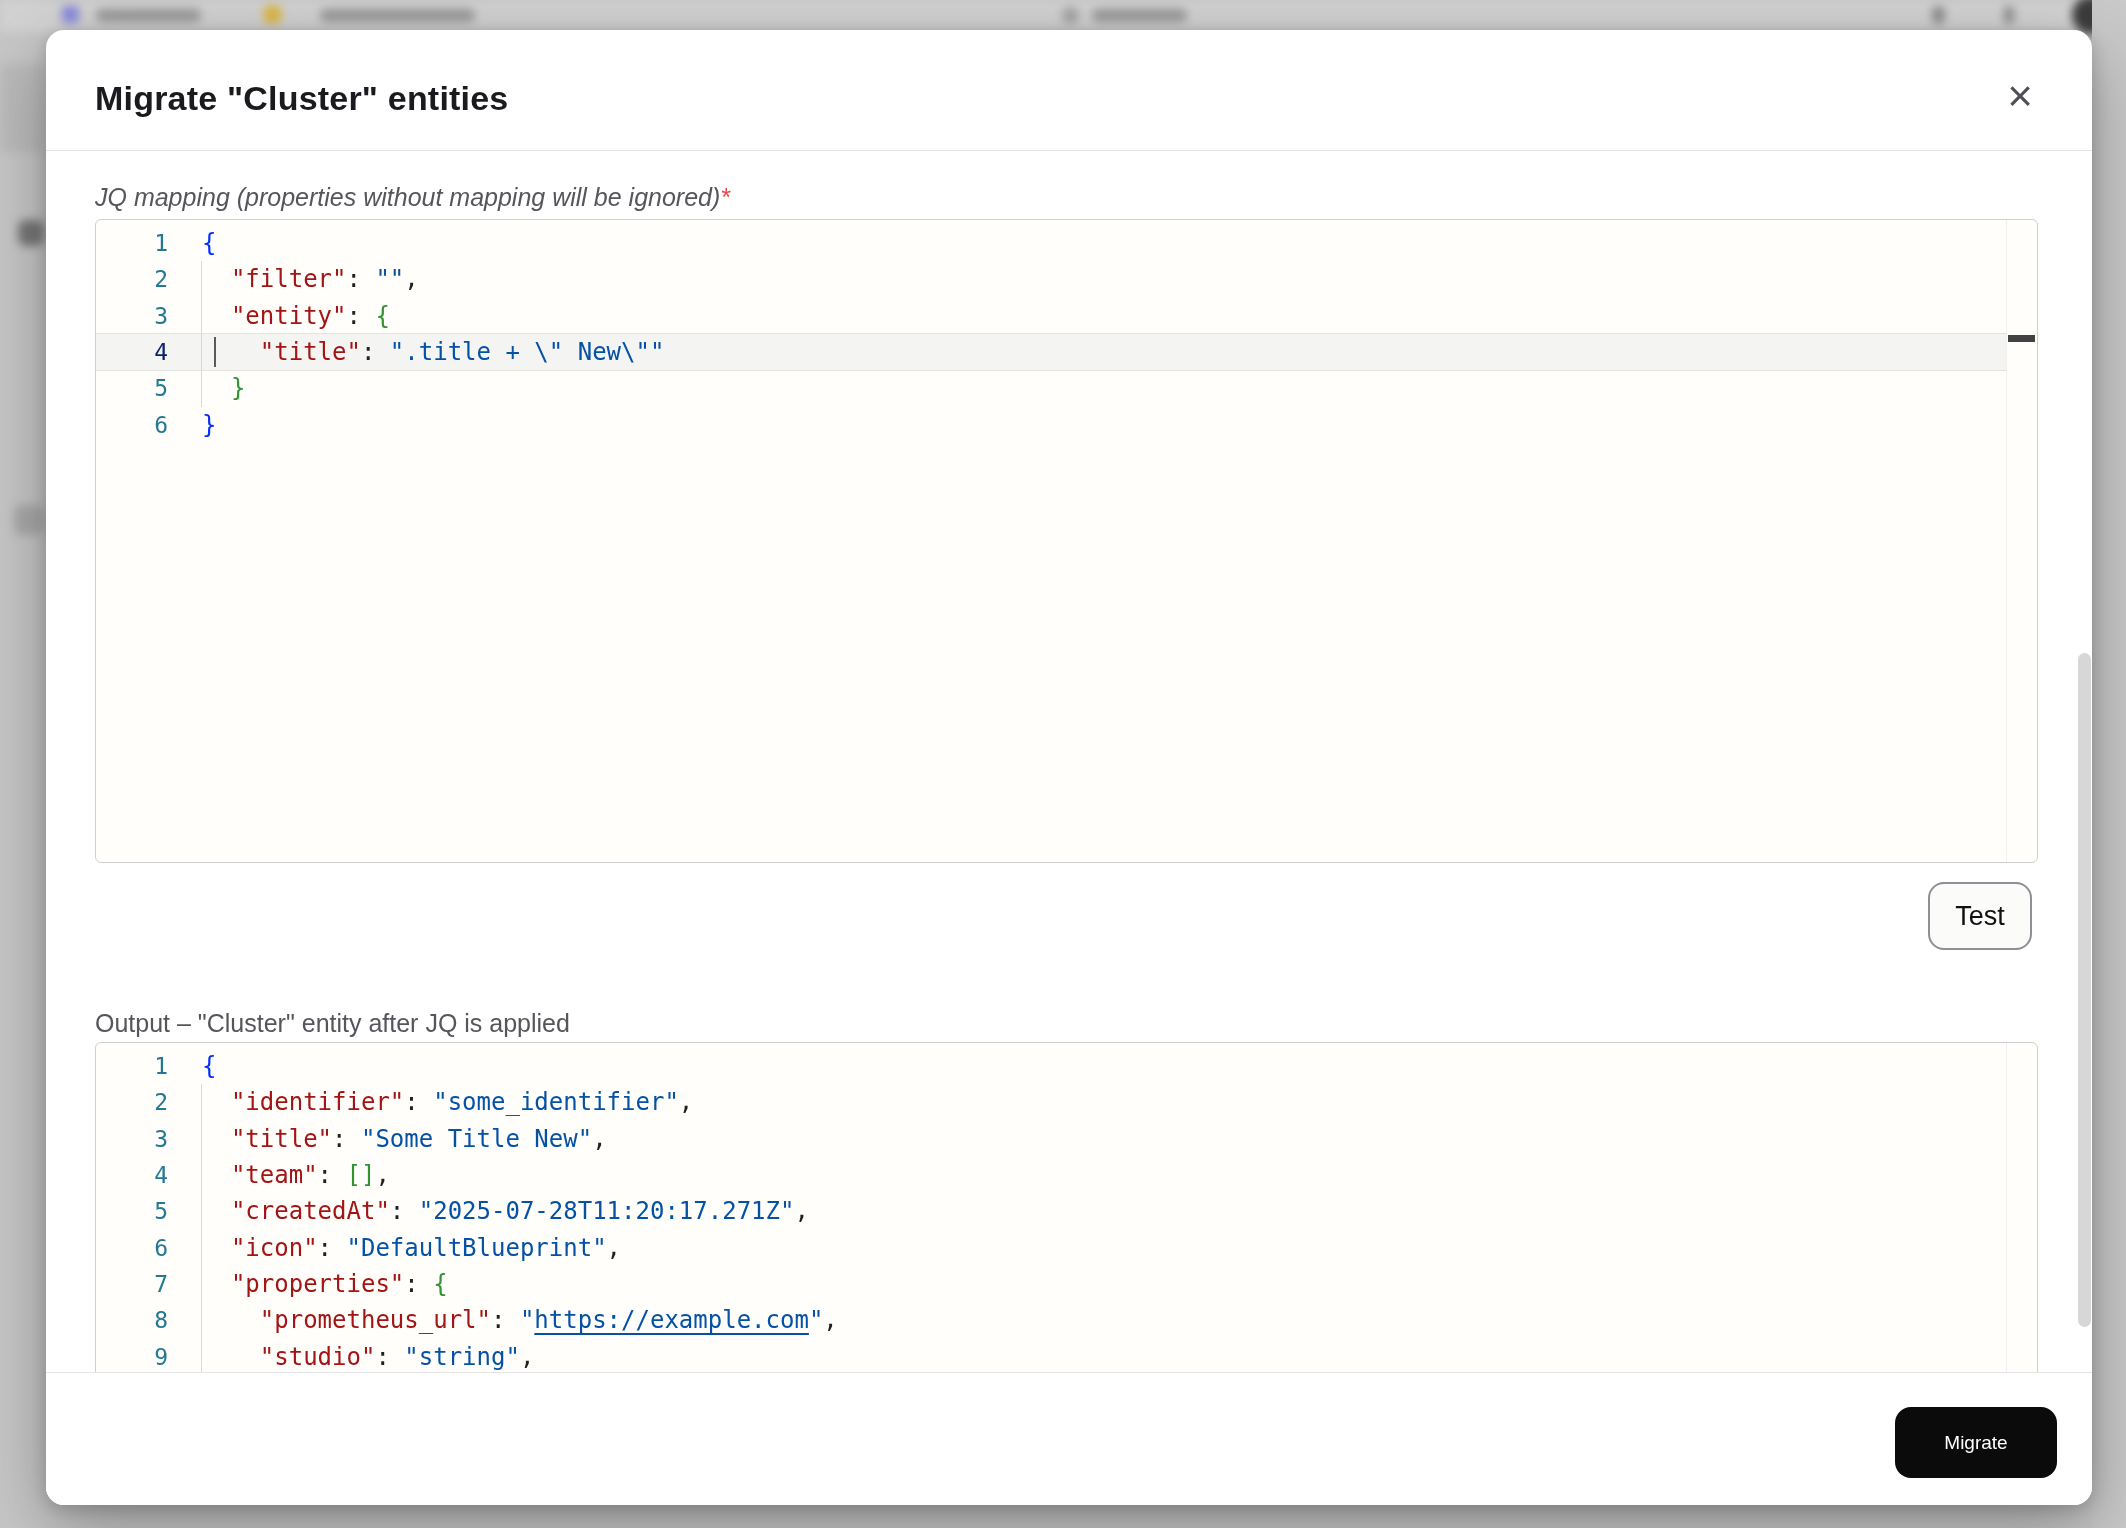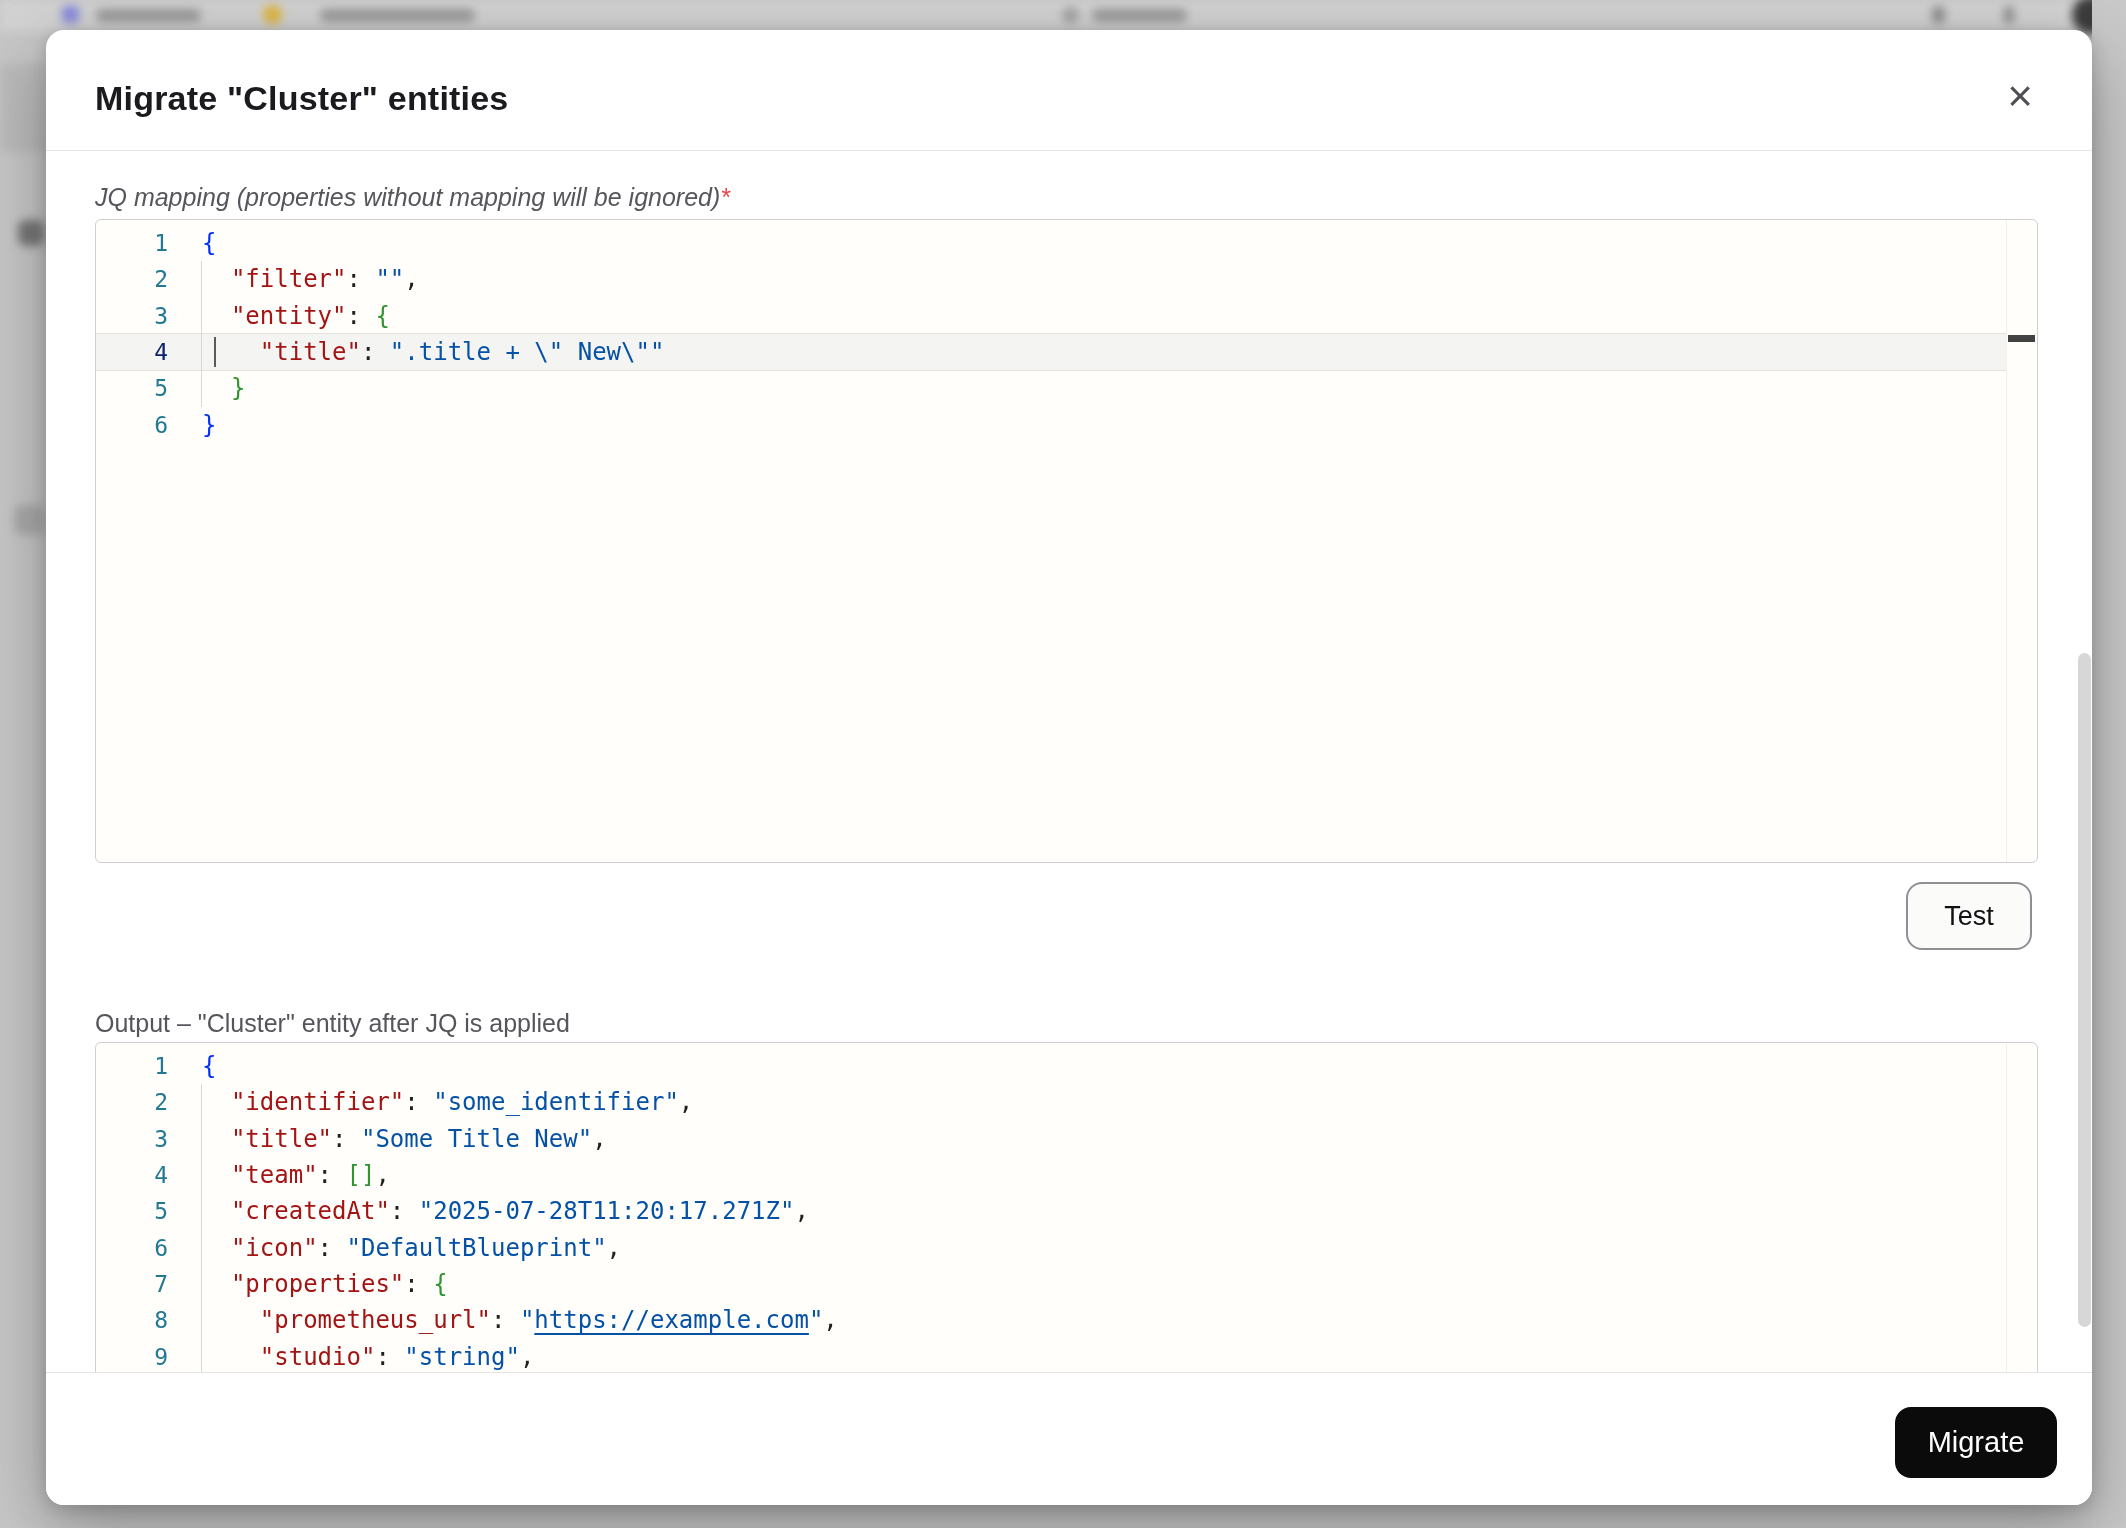--- a/index.html
+++ b/index.html
@@ -64,31 +64,31 @@
   .tok.link{text-decoration:underline;text-underline-offset:5px;text-decoration-thickness:2px;}
   .indent-guide{position:absolute;left:105px;width:1px;background:#d8d8d6;z-index:2;}
   .guide1{top:41px;height:146px;}
   .guide2{top:41px;height:291px;}
   .caret{position:absolute;left:118px;top:117px;width:2px;height:30px;background:#5a5a5a;z-index:3;}
   .ruler-sep{position:absolute;top:0;bottom:0;right:30px;width:1px;background:#f0f0ee;z-index:2;}
   .ov-dash{position:absolute;right:2px;top:115px;width:27px;height:7px;background:#424242;z-index:3;}
 
   
   .btn-test{
-    position:absolute;right:60px;top:852px;width:126px;height:68px;
+    position:absolute;right:60px;top:852px;width:104px;height:68px;
     background:#fbfbfa;border:2px solid #8f8f95;border-radius:16px;
     font-size:27px;color:#111114;font-family:"Liberation Sans",sans-serif;cursor:pointer;
   }
   .m-footer{
     position:absolute;left:0;top:1342px;right:0;bottom:0;
     background:#ffffff;border-top:1px solid #e4e4e7;z-index:5;
   }
   .btn-migrate{
     position:absolute;right:35px;top:34px;width:162px;height:71px;
-    border:none;border-radius:16px;font-size:29px;font-weight:500;
+    border:none;border-radius:16px;font-size:19px;font-weight:500;
     font-family:"Liberation Sans",sans-serif;cursor:pointer;
   }
   
   .scroll-thumb{
     position:absolute;right:1px;top:623px;width:13px;height:674px;
     border-radius:7px;background:#d7d7d7;z-index:6;cursor:pointer;
   }
 </style>
 </head>
 <body>

